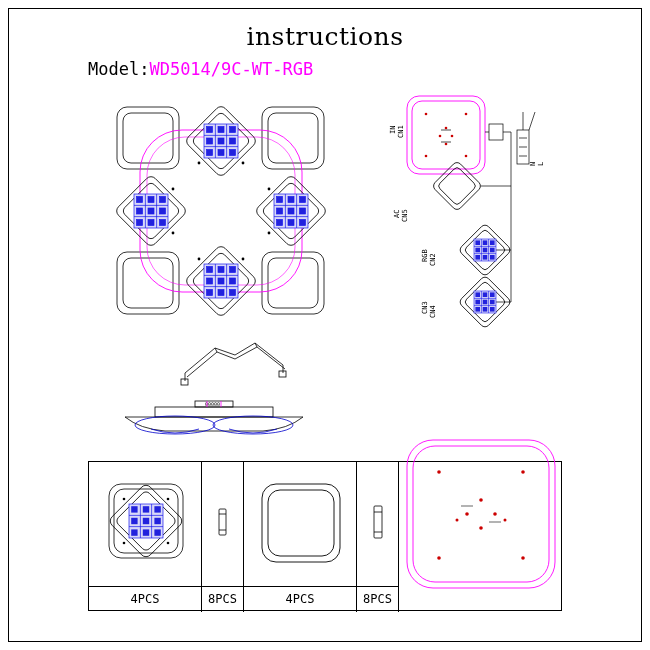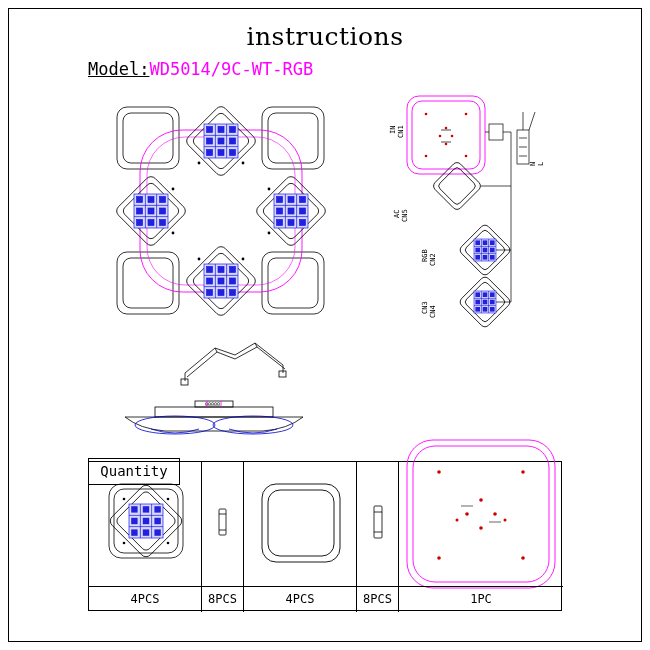--- a/index.html
+++ b/index.html
@@ -1,21 +1,21 @@
 <!DOCTYPE html>
 <html><head>
 <meta charset="utf-8">
 <style>
   html,body{margin:0;padding:0;background:#ffffff;}
   body{width:650px;height:650px;font-family:"DejaVu Sans Mono",monospace;}
   #sheet{position:relative;width:650px;height:650px;overflow:hidden;background:#fff;}
   .frame{position:absolute;left:8px;top:8px;width:634px;height:634px;border:1px solid #000;box-sizing:border-box;}
   .title{position:absolute;left:0;top:22px;width:650px;text-align:center;font-size:25px;color:#000;font-family:"DejaVu Serif",serif;letter-spacing:.5px;}
   .model-row{position:absolute;left:88px;top:59px;font-size:17px;letter-spacing:0px;white-space:nowrap;}
-  .model-label{color:#000;text-decoration:underline;}
+  .model-label{color:#000;}
   .model-value{color:#ff00ff;text-align:center;}
   .qty-box{position:absolute;left:88px;top:458px;width:92px;height:27px;border:1px solid #000;box-sizing:border-box;}
   .qty-box span{display:block;text-align:center;line-height:25px;font-size:14px;color:#000;}
   .table{position:absolute;left:88px;top:461px;width:474px;height:150px;border:1px solid #000;box-sizing:border-box;}
   .tcell{position:absolute;top:0;height:150px;box-sizing:border-box;border-right:1px solid #000;}
   .tcell:last-child{border-right:none;}
   .tcell .label{position:absolute;left:0;bottom:0;width:100%;height:26px;border-top:1px solid #000;box-sizing:border-box;text-align:center;line-height:25px;font-size:12px;color:#000;}
   .art{position:absolute;left:0;top:0;width:100%;height:124px;}
   svg{display:block;overflow:visible;}
   .nolabel{font-size:7px;fill:#000;font-family:"DejaVu Sans Mono",monospace;}
@@ -277,23 +277,20 @@
       <text transform="translate(22,132) rotate(-90)" x="0" y="0">CN5</text>
       <text transform="translate(42,172) rotate(-90)" x="0" y="0">RGB</text>
       <text transform="translate(50,176) rotate(-90)" x="0" y="0">CN2</text>
       <text transform="translate(42,224) rotate(-90)" x="0" y="0">CN3</text>
       <text transform="translate(50,228) rotate(-90)" x="0" y="0">CN4</text>
       <text transform="translate(150,76) rotate(-90)" x="0" y="0">N</text>
       <text transform="translate(158,76) rotate(-90)" x="0" y="0">L</text>
     </g>
   </svg>
 
-  <div class="qty-box">
-    <span>Quantity</span>
-  </div>
 
   <div class="table">
 
     <div class="tcell" style="left:0;width:113px;">
       <div class="art">
         <svg width="113" height="124" viewBox="0 0 113 124">
           <g fill="none" stroke="#000" stroke-width="0.8">
             <rect x="20" y="22" width="74" height="74" rx="12"></rect>
             <rect x="25" y="27" width="64" height="64" rx="10"></rect>
             <g transform="translate(57,59) rotate(45)">
@@ -386,18 +383,17 @@
               <circle cx="82" cy="66" r="1.8"></circle>
             <circle cx="58" cy="58" r="1.5"></circle>
               <circle cx="106" cy="58" r="1.5"></circle>
           </g>
           <g fill="none" stroke="#000" stroke-width="0.6">
             <line x1="62" y1="44" x2="74" y2="44"></line>
             <line x1="90" y1="60" x2="102" y2="60"></line>
           </g>
         </svg>
       </div>
-      <div class="label">1PC</div>
     </div>
 
   </div>
 
 </div>
 
 </body></html>

